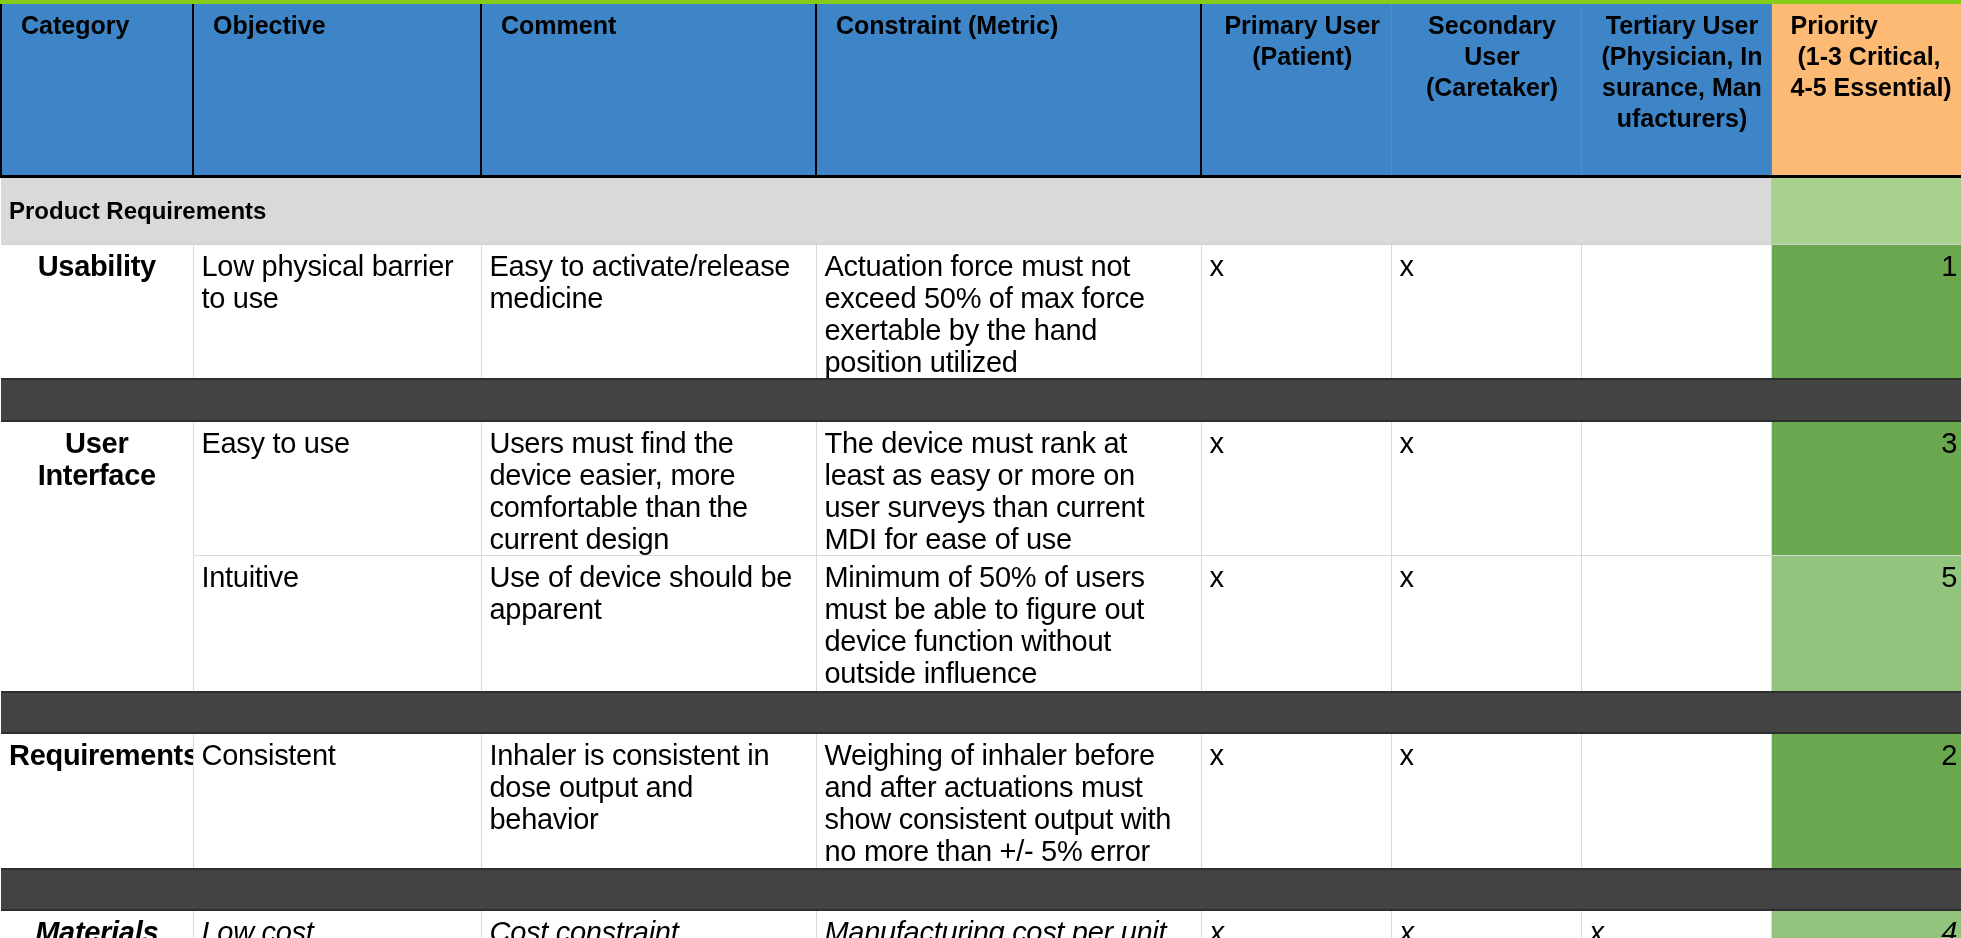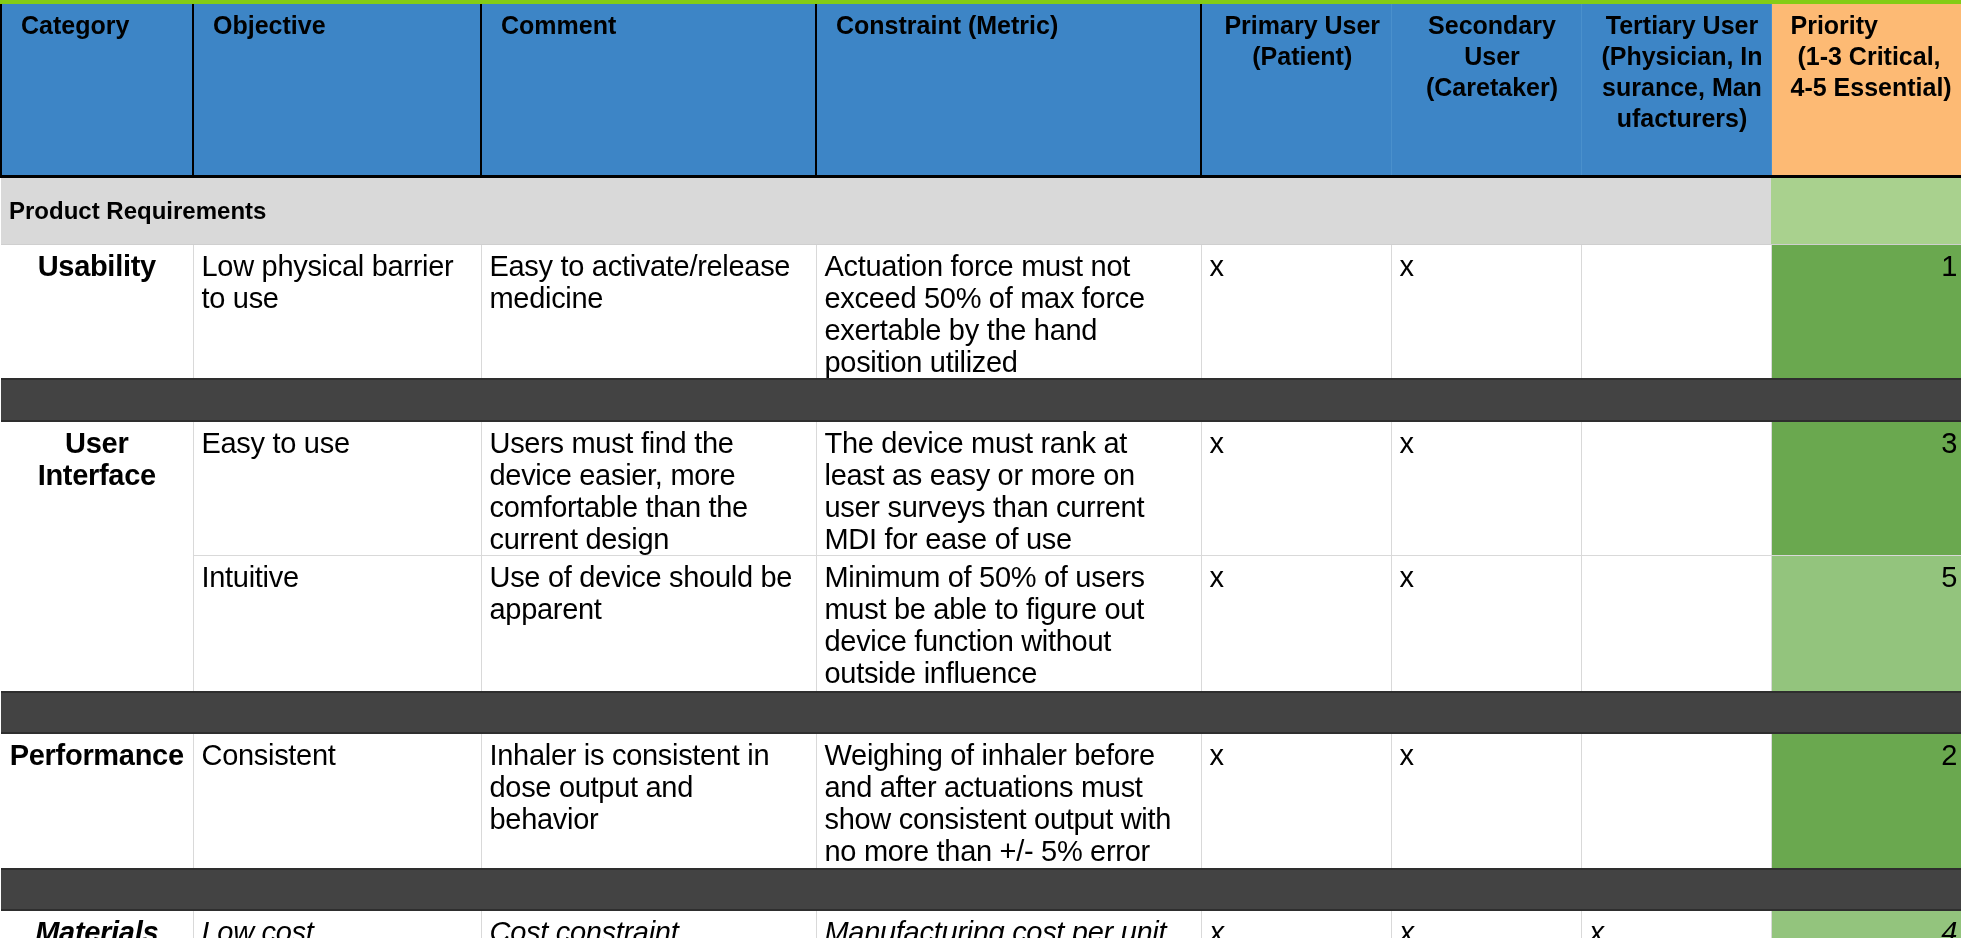--- a/index.html
+++ b/index.html
@@ -100,21 +100,21 @@
     <td>x</td>
     <td>x</td>
     <td></td>
     <td class="prio p-light">5</td>
   </tr>
   <tr class="dark" style="height:41px;">
     <td colspan="8"></td>
   </tr>
 
   <tr class="row" style="height:136px;">
-    <td class="cat">Performance</td>
+    <td class="cat">Requirements</td>
     <td>Consistent</td>
     <td>Inhaler is consistent in dose output and behavior</td>
     <td>Weighing of inhaler before and after actuations must show consistent output with no more than +/- 5% error</td>
     <td>x</td>
     <td>x</td>
     <td></td>
     <td class="prio p-dark">2</td>
   </tr>
   <tr class="dark" style="height:41px;">
     <td colspan="8"></td>

